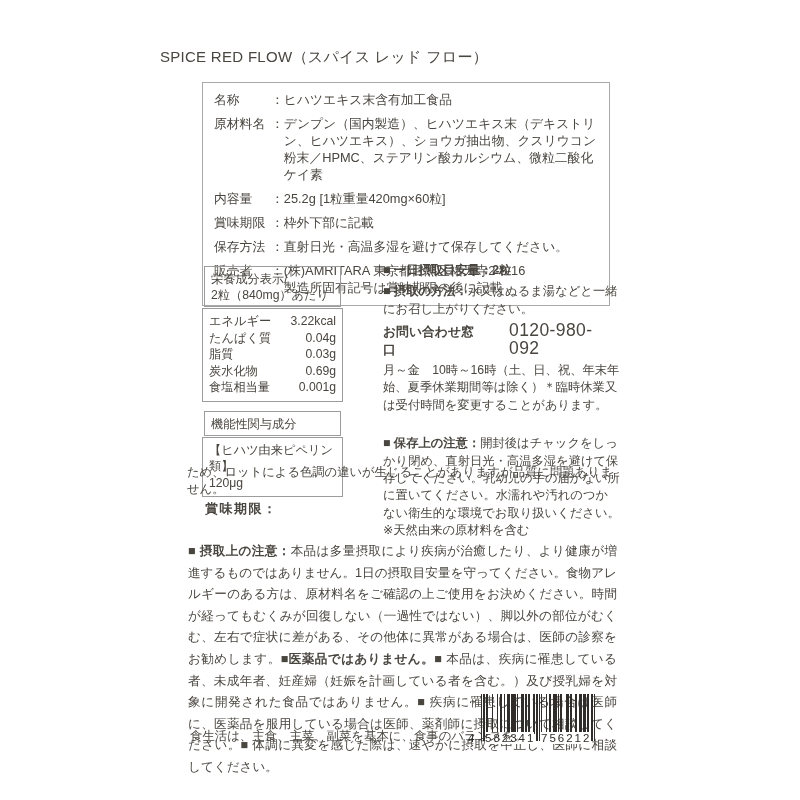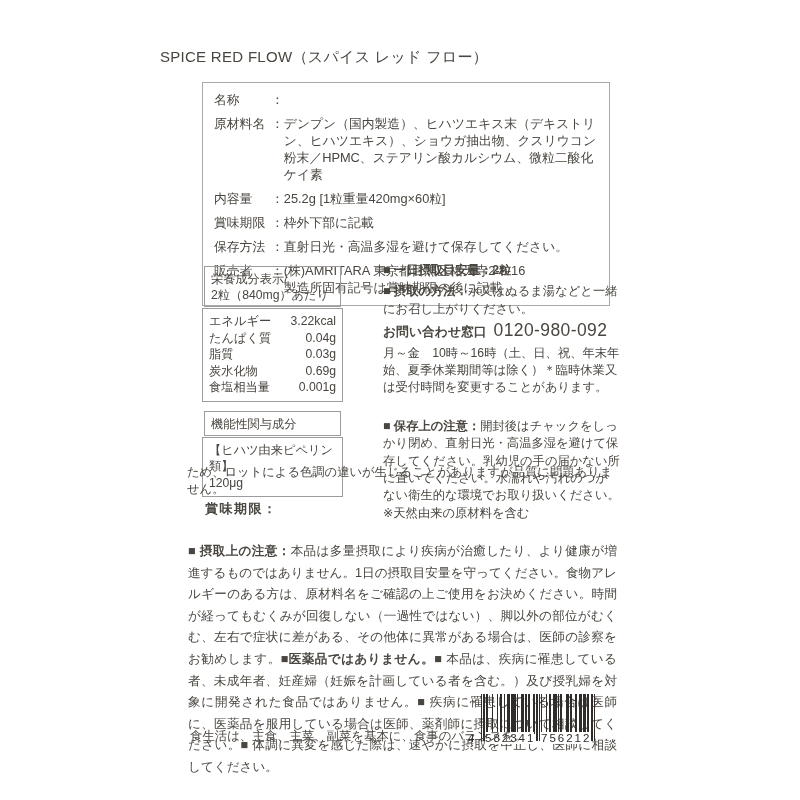--- a/index.html
+++ b/index.html
@@ -22,21 +22,21 @@
   .left-col { left:202px; top:266px; width:141px; }
   .box-head { border:1px solid #9c9c9c; margin:0 2px; padding:4px 6px 3px; font-size:12.2px; line-height:16px; }
   .box-body { border:1px solid #9c9c9c; margin-top:1px; padding:4px 6px 5px; font-size:12.2px; line-height:16.5px; }
   .nut-row { display:flex; justify-content:space-between;align-items:flex-end; }
   .func-head { margin-top:9px; }
 
   
   .right-col { left:383px; top:262px; width:237px; font-size:12.3px; line-height:17.4px; }
   .r-block { margin-bottom:4px; }
   .b { font-weight:bold; }
-  .contact { display:flex; align-items:baseline; gap:7px; margin:3px 0 4px; }
+  .contact { display:flex; align-items:baseline; gap:25px; margin:3px 0 4px; }
   .contact-label { font-size:12.8px; font-weight:bold; }
   .phone { font-size:17.5px; letter-spacing:.4px; }
   .hours { margin-bottom:21px; }
 
   .continuation { left:187px; top:464px; width:430px; font-size:12.3px; line-height:17px; }
 
   .expiry { left:205px; top:500px; font-size:13px; font-weight:bold; letter-spacing:1.5px;text-align:center; }
 
   .cautions { left:188px; top:541px; width:429px; font-size:12.6px; line-height:21.6px; text-align:justify; }
 
@@ -54,20 +54,21 @@
 </style>
 </head>
 <body>
 
 <div class="abs title">SPICE RED FLOW（スパイス レッド フロー）</div>
 
 <div class="abs info-table">
   <div class="it-row">
     <span class="it-label">名称</span>
       <span class="it-colon">：</span>
+      <span class="it-value">ヒハツエキス末含有加工食品</span>
   </div>
   <div class="it-row">
     <span class="it-label">原材料名</span>
       <span class="it-colon">：</span>
       <span class="it-value">デンプン（国内製造）、ヒハツエキス末（デキストリン、ヒハツエキス）、ショウガ抽出物、クスリウコン粉末／HPMC、ステアリン酸カルシウム、微粒二酸化ケイ素</span>
   </div>
   <div class="it-row">
     <span class="it-label">内容量</span>
       <span class="it-colon">：</span>
       <span class="it-value">25.2g [1粒重量420mg×60粒]</span>

